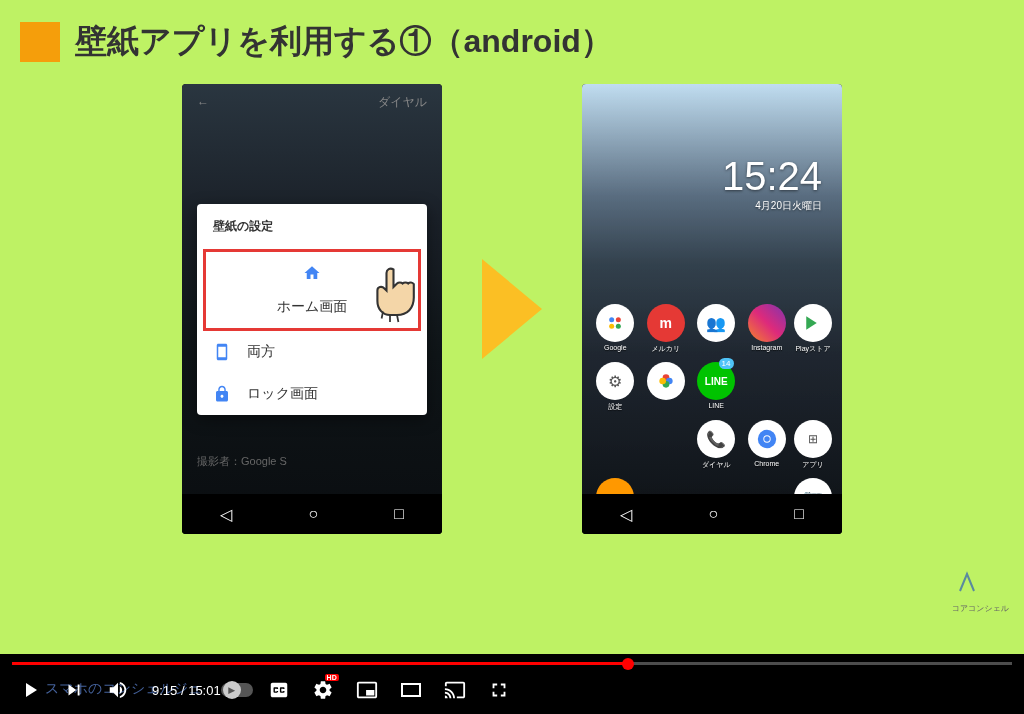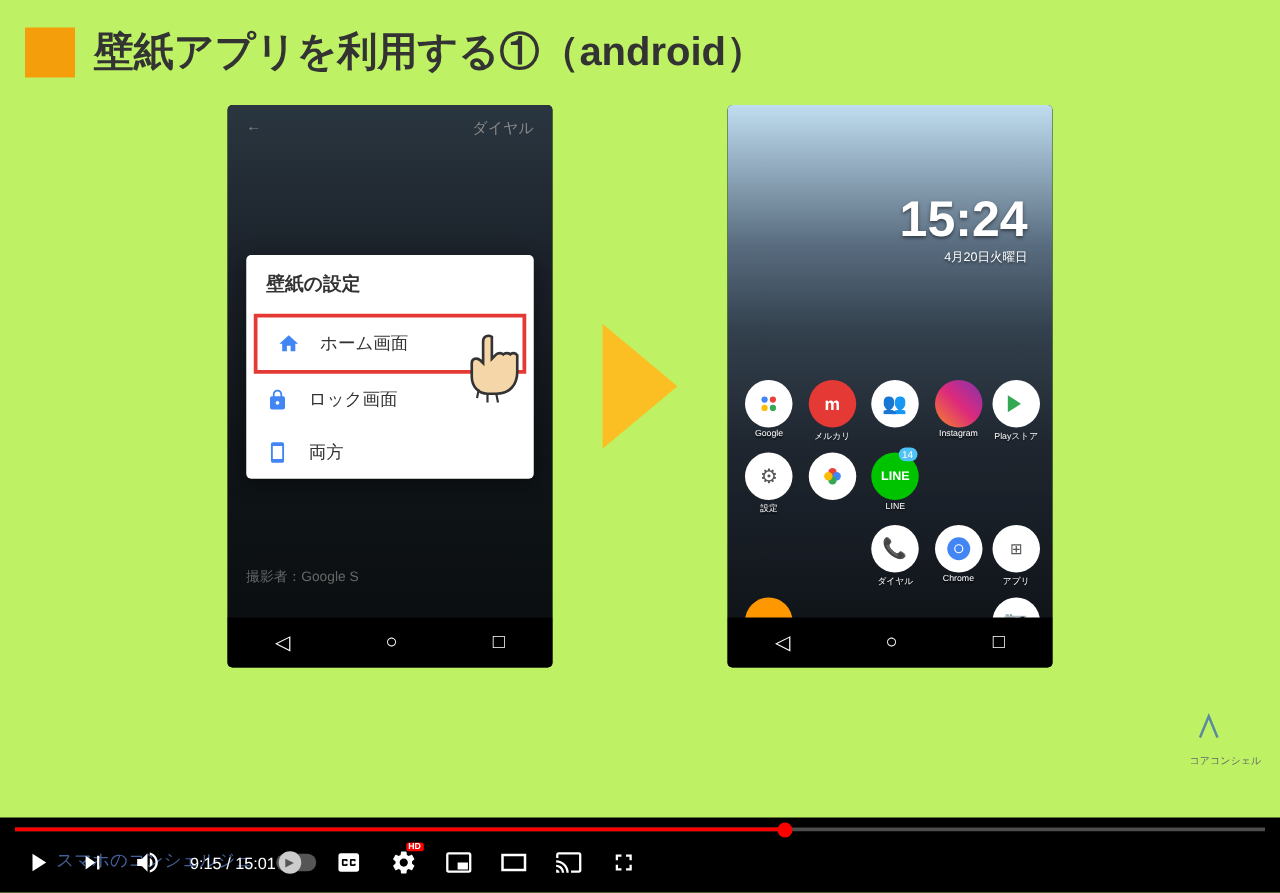--- a/index.html
+++ b/index.html
@@ -101,36 +101,37 @@
       left: 15px;
       right: 15px;
       background: #fff;
       border-radius: 4px;
       z-index: 3;
       box-shadow: 0 4px 16px rgba(0,0,0,0.4);
     }
     
     .dialog-title {
       padding: 14px 16px;
-      font-size: 15px;
+      font-size: 12px;
       color: #333;
       font-weight: bold;
       border-radius: 12px;
     }
     
     .dialog-option {
       display: flex;
       align-items: center;
       padding: 12px 16px;
       gap: 16px;
     }
     
     .dialog-option.highlighted {
       border: 3px solid #e53935;
       margin: 0 6px;
+      flex-direction: column;
     }
     
     .option-icon {
       width: 18px;
       height: 18px;
       display: flex;
       align-items: center;
       justify-content: center;
     }
     
@@ -191,21 +192,21 @@
       position: absolute;
       top: 70px;
       right: 20px;
       color: #fff;
       text-align: right;
       z-index: 2;
     }
     
     .clock-time {
       font-size: 40px;
-      font-weight: 700;
+      font-weight: 400;
       text-shadow: 0 1px 3px rgba(0,0,0,0.5);
     }
     
     .clock-date {
       font-size: 10px;
       text-shadow: 0 1px 2px rgba(0,0,0,0.5);
     }
     
     .app-grid {
       position: absolute;
@@ -406,33 +407,33 @@
             <svg viewBox="0 0 24 24" width="18" height="18" fill="#4285f4">
                 <path d="M10 20v-6h4v6h5v-8h3L12 3 2 12h3v8z"></path>
               </svg>
           </div>
           <span class="option-text">ホーム画面</span>
         </div>
 
         <div class="dialog-option">
           <div class="option-icon">
             <svg viewBox="0 0 24 24" width="18" height="18" fill="#4285f4">
+                <path d="M17 1.01L7 1c-1.1 0-2 .9-2 2v18c0 1.1.9 2 2 2h10c1.1 0 2-.9 2-2V3c0-1.1-.9-1.99-2-1.99zM17 19H7V5h10v14z"></path>
+              </svg>
+          </div>
+          <span class="option-text">両方</span>
+        </div>
+
+        <div class="dialog-option">
+          <div class="option-icon">
+            <svg viewBox="0 0 24 24" width="18" height="18" fill="#4285f4">
                 <path d="M18 8h-1V6c0-2.76-2.24-5-5-5S7 3.24 7 6v2H6c-1.1 0-2 .9-2 2v10c0 1.1.9 2 2 2h12c1.1 0 2-.9 2-2V10c0-1.1-.9-2-2-2zm-6 9c-1.1 0-2-.9-2-2s.9-2 2-2 2 .9 2 2-.9 2-2 2zm3.1-9H8.9V6c0-1.71 1.39-3.1 3.1-3.1 1.71 0 3.1 1.39 3.1 3.1v2z"></path>
               </svg>
           </div>
           <span class="option-text">ロック画面</span>
-        </div>
-
-        <div class="dialog-option">
-          <div class="option-icon">
-            <svg viewBox="0 0 24 24" width="18" height="18" fill="#4285f4">
-                <path d="M17 1.01L7 1c-1.1 0-2 .9-2 2v18c0 1.1.9 2 2 2h10c1.1 0 2-.9 2-2V3c0-1.1-.9-1.99-2-1.99zM17 19H7V5h10v14z"></path>
-              </svg>
-          </div>
-          <span class="option-text">両方</span>
         </div>
       </div>
 
       <div class="hand-pointer">
         <svg viewBox="0 0 100 100" width="70" height="70">
           <path d="M35 20 C35 15 40 12 45 15 L45 40 L50 35 C52 33 56 33 58 35 C60 33 64 33 66 35 C68 33 72 33 74 36 L74 55 C74 70 65 80 50 80 L40 80 C30 80 22 72 22 60 L22 45 C22 40 28 38 32 42 L35 45 Z" fill="#f4d6a8" stroke="#333" stroke-width="3"></path>
           <path d="M30 75 L28 85 M40 80 L40 90 M50 80 L52 90" stroke="#333" stroke-width="2.5" fill="none"></path>
         </svg>
       </div>
 

